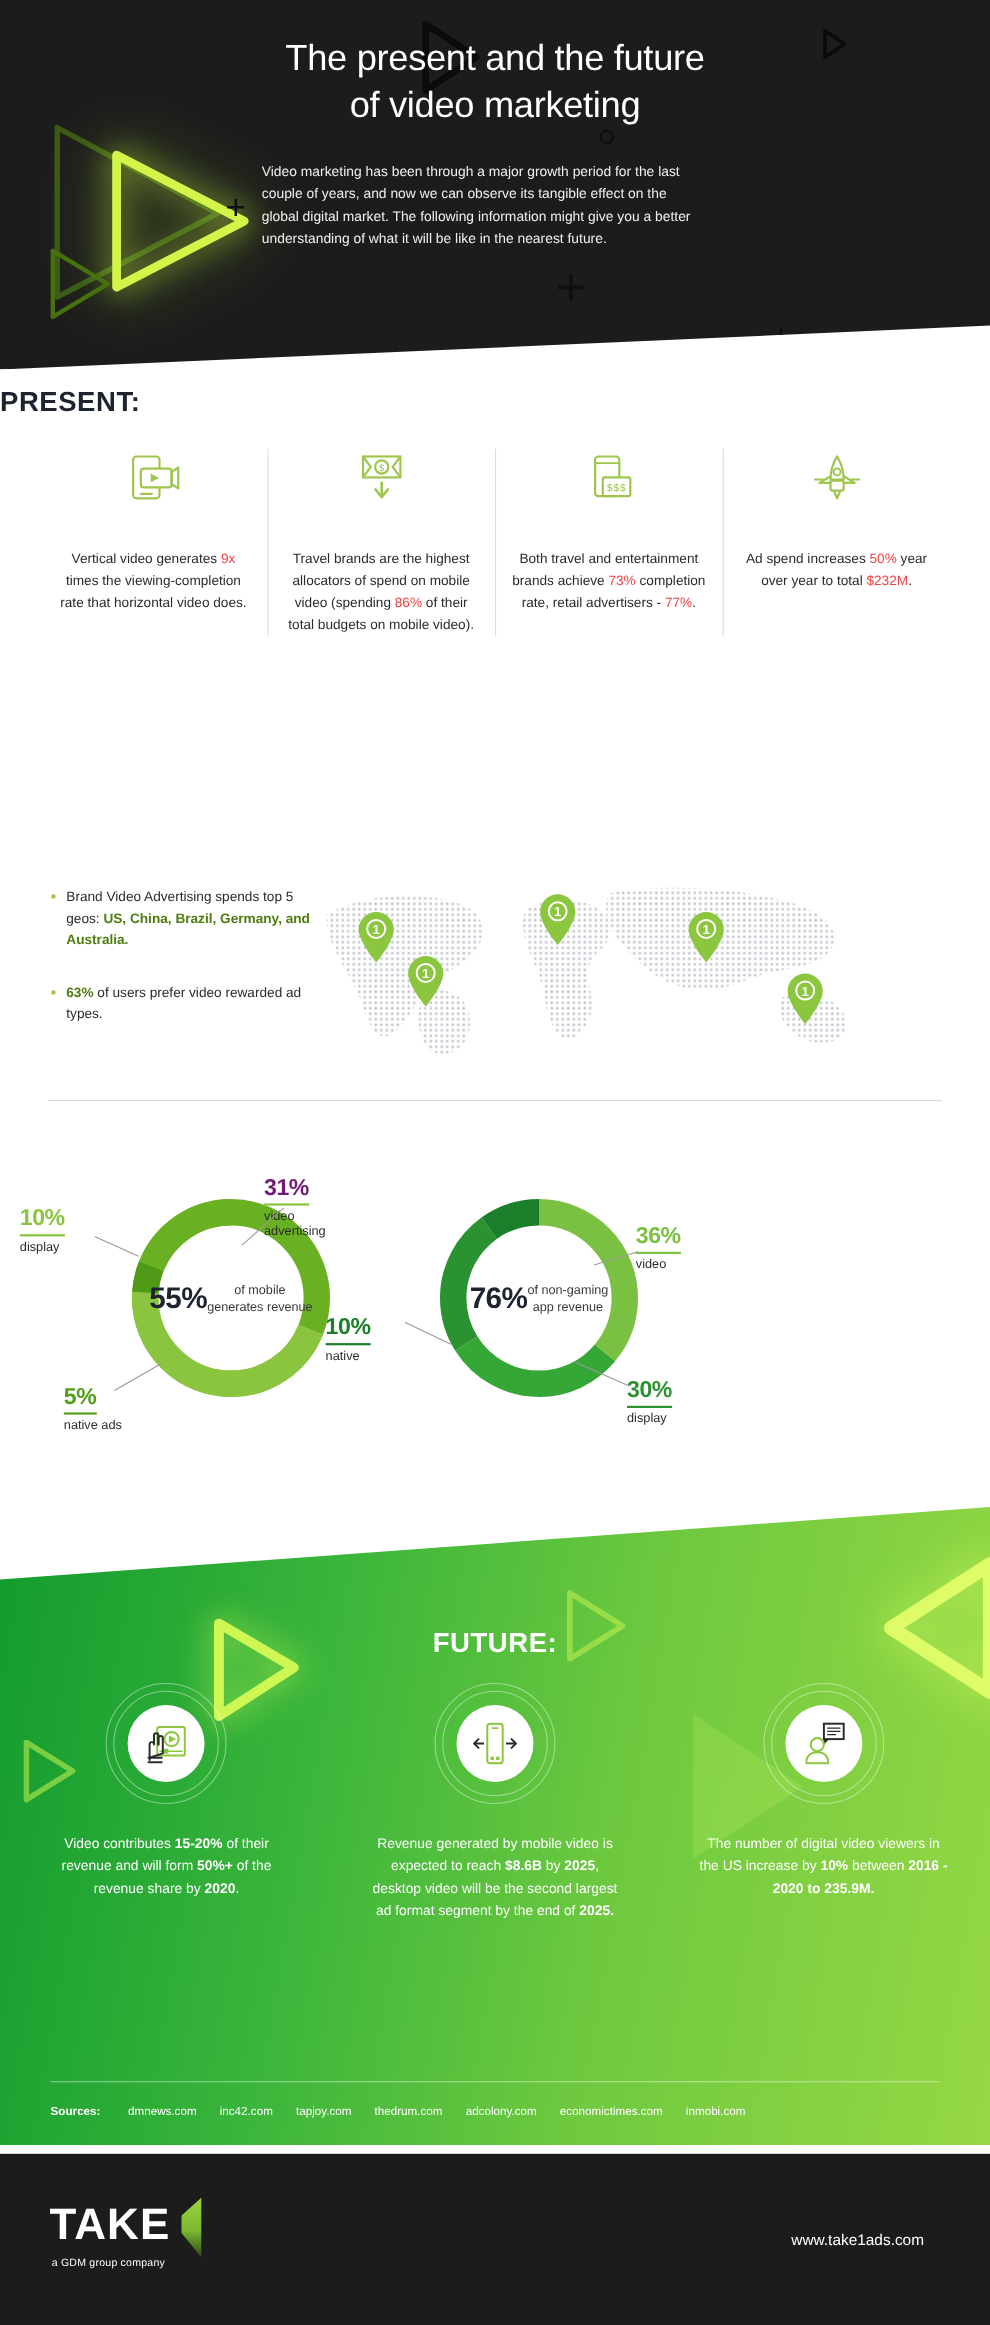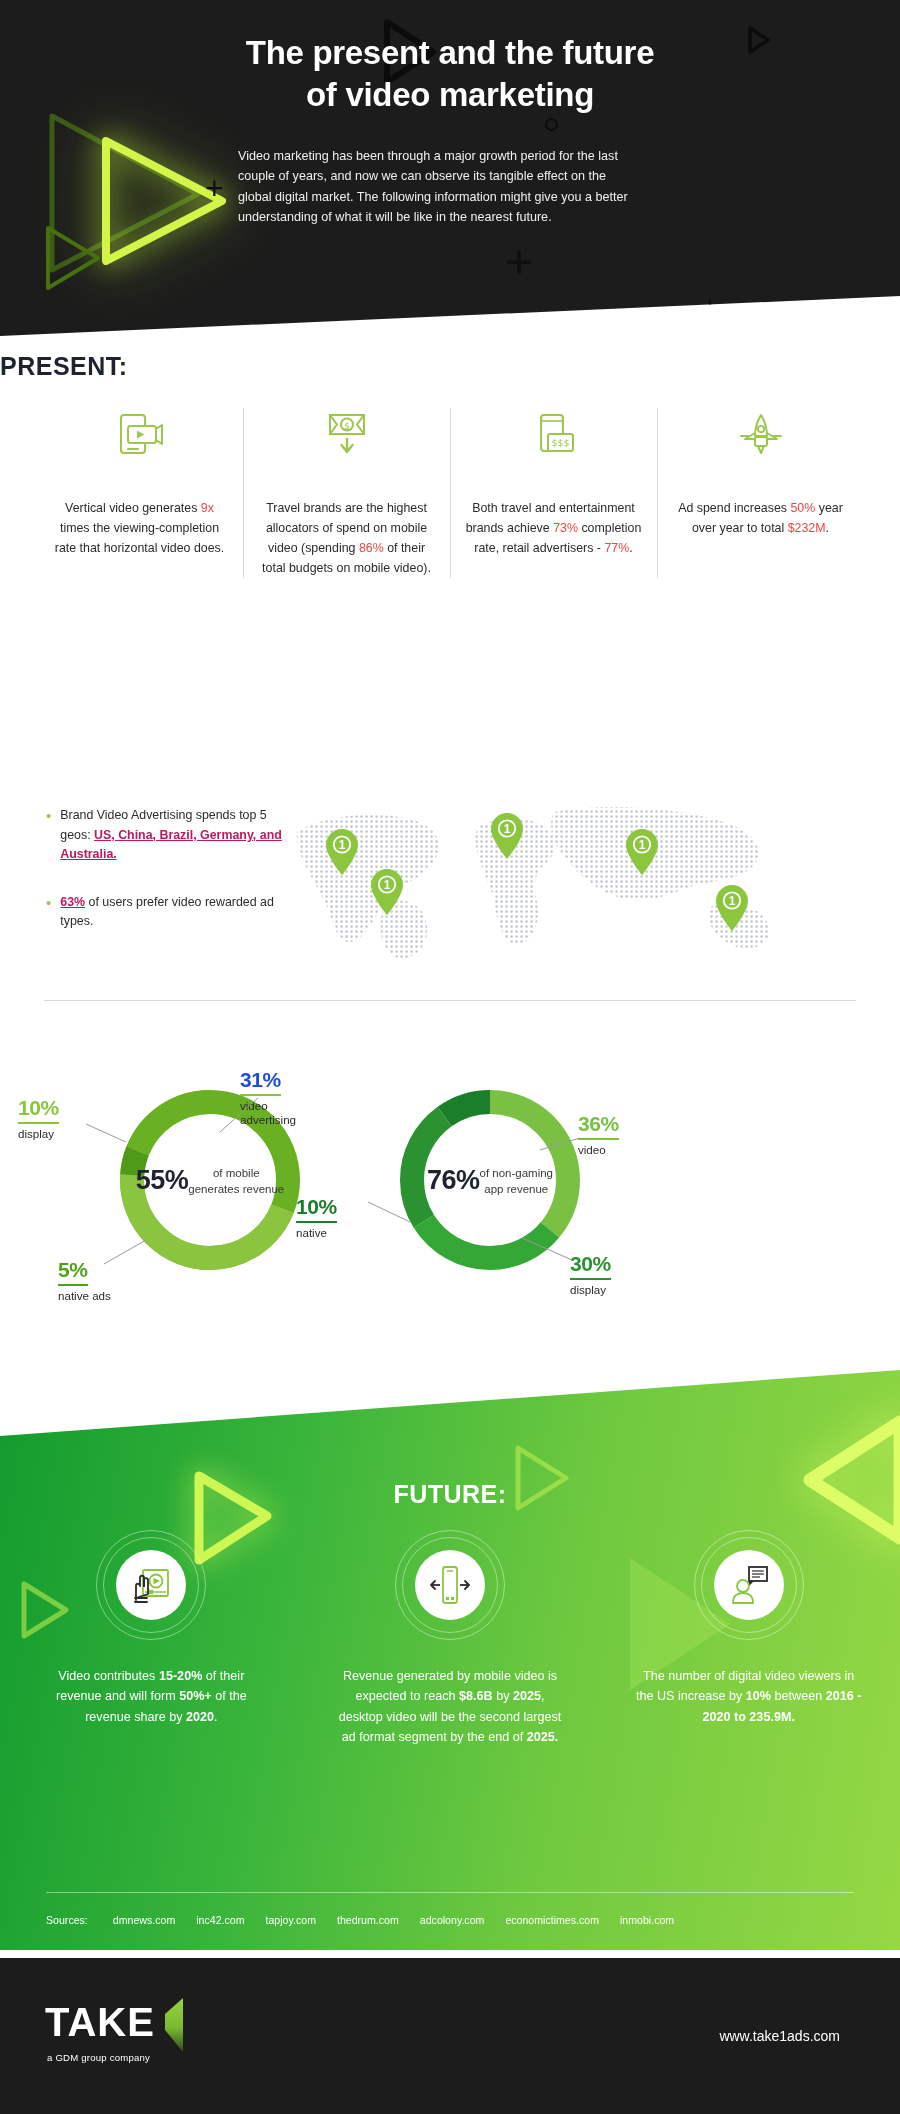--- a/index.html
+++ b/index.html
@@ -15,21 +15,21 @@
     position:absolute; left:0; top:0; width:900px; height:336px;
     background:#1c1c1c; overflow:hidden;
     clip-path: polygon(0 0, 900px 0, 900px 296px, 0 336px);
   }
   .hero-bg { position:absolute; inset:0; }
   .tri { position:absolute; }
   .tri svg { display:block; }
   .glow-tri { filter: drop-shadow(0 0 14px rgba(190,235,60,.85)) drop-shadow(0 0 30px rgba(160,220,50,.5)); }
   .hero-title {
     position:absolute; left:0; top:32px; width:900px; text-align:center;
-    font-size:33px; font-weight:bold; color:#fff; line-height:1.28;
+    font-size:33px; font-weight:normal; color:#fff; line-height:1.28;
     letter-spacing:-0.3px; z-index:5;
   }
   .hero-title div { white-space:nowrap; }
   .hero-para {
     position:absolute; left:238px; top:146px; width:402px; z-index:5;
     font-size:12.6px; line-height:1.62; color:#f0f0f0;
   }
   .plus { position:absolute; color:#0f0f0f; font-weight:300; z-index:4; }
   .ring-o {
     position:absolute; width:13px; height:13px; border:2.5px solid #0d0d0d;
@@ -51,21 +51,21 @@
   }
   .stat-icon { height:52px; display:flex; align-items:center; justify-content:center; margin-bottom:38px; }
   .stat-text { font-size:12.4px; line-height:1.62; color:#2b2b2b; }
   .stat-text b { font-weight:normal; color:#ef4444; }
 
   
   .bullets { position:absolute; left:46px; top:806px; width:250px; }
   .bullet { display:flex; gap:9px; margin-bottom:28px; }
   .bullet .dot { color:#9ec64e; font-size:15px; line-height:1.35; }
   .bullet .btxt { font-size:12.4px; line-height:1.58; color:#2b2b2b; }
-  .bullet .btxt b { font-weight:bold; color:#be185d;text-decoration:underline; }
+  .bullet .btxt b { font-weight:bold; color:#4d7c0f; }
   .map-wrap { position:absolute; left:285px; top:790px; width:600px; height:170px; }
   .pin { position:absolute; }
 
   
   .donut-area { position:absolute; left:0; top:1040px; width:900px; height:330px; }
   .donut { position:absolute; }
   .donut-center {
     position:absolute; left:0; top:0; width:100%; height:100%;
     display:flex; flex-direction:row; align-items:center; justify-content:center;
     text-align:center;
@@ -105,21 +105,21 @@
   }
   .ftext { font-size:12.6px; line-height:1.62; color:#fff; }
   .ftext b { font-weight:bold; }
 
   .sources-line { position:absolute; left:46px; top:1892px; width:808px; height:1px; background:rgba(255,255,255,.45); z-index:7; }
   .sources {
     position:absolute; left:46px; top:1914px; width:820px; z-index:7;
     display:flex; align-items:center; gap:21px;
     font-size:10.6px; color:#fff;
   }
-  .sources .slabel { font-weight:normal; margin-right:4px; }
+  .sources .slabel { font-weight:bold; margin-right:4px; }
 
   
   .footer {
     position:absolute; left:0; top:1958px; width:900px; height:156px;
     background:#1c1c1c;
     padding-left:44px;
   }
   .logo { position:absolute; left:45px; top:46px; display:flex; align-items:flex-start; }
   .logo-take { font-size:40px; font-weight:bold; color:#fff; letter-spacing:1px; line-height:.9; }
   .logo-tag { position:absolute; left:47px; top:46px; font-size:9.6px; color:#fff; letter-spacing:.2px; }
@@ -322,21 +322,21 @@
     <div class="donut-center">
       <div class="big">55%</div>
       <div class="sub">
         <div>of mobile</div>
         <div>generates revenue</div>
       </div>
     </div>
   </div>
 
   <div class="dlabel" style="left:240px; top:28px; text-align:left;">
-    <div class="pct" style="color:#1d4ed8; border-bottom:2.5px solid #8bc53f;">31%</div>
+    <div class="pct" style="color:#701a75; border-bottom:2.5px solid #8bc53f;">31%</div>
     <div class="nm">video</div>
     <div class="nm" style="margin-top:1px;">advertising</div>
   </div>
   <svg class="leader" style="left:218px; top:56px;" width="42" height="38">
     <line x1="40" y1="2" x2="2" y2="36" stroke="#9a9a9a" stroke-width="1"></line>
   </svg>
 
   <div class="dlabel" style="left:18px; top:56px; text-align:left; width:86px;">
     <div class="pct" style="color:#8bc53f; border-bottom:2.5px solid #8bc53f;">10%</div>
     <div class="nm">display</div>

